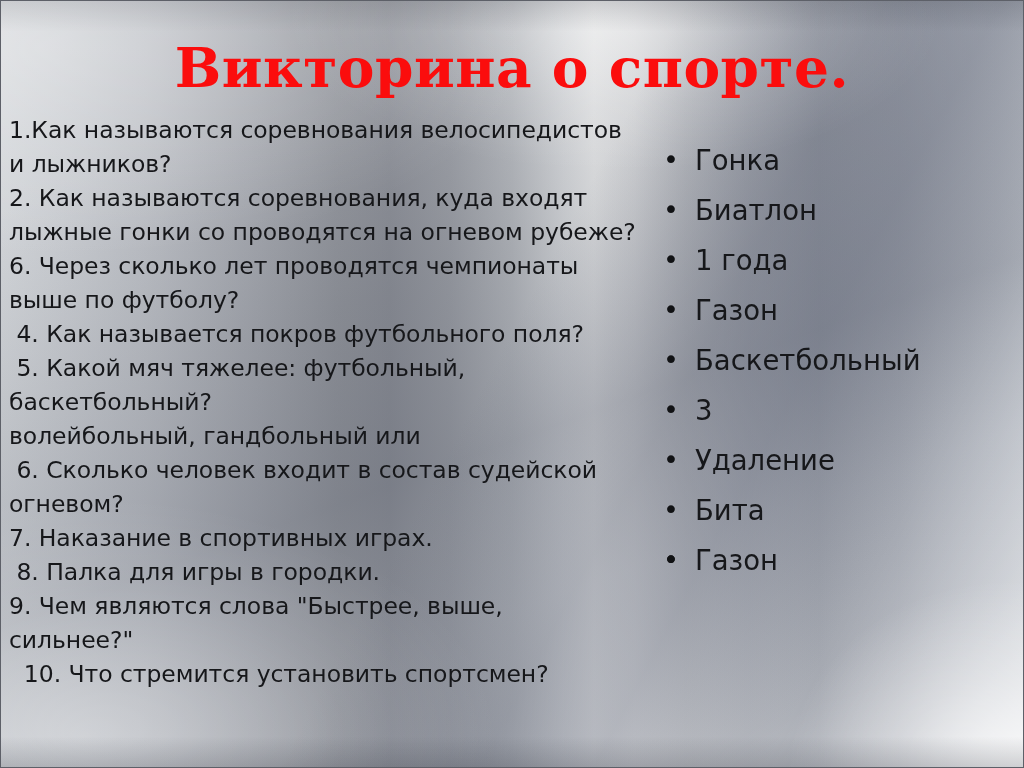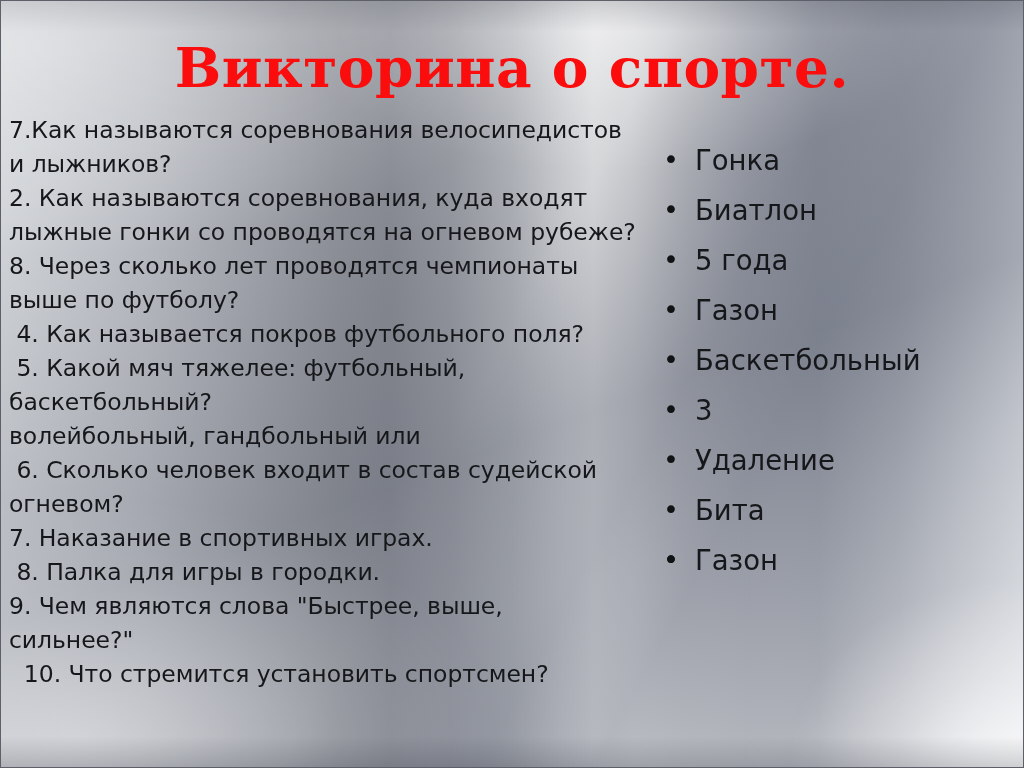--- a/index.html
+++ b/index.html
@@ -192,43 +192,43 @@
   <div class="bg-layer bg-bloom-top"></div>
   <div class="bg-layer bg-bloom-bl"></div>
   <div class="bg-layer bg-bloom-br"></div>
   <div class="bg-layer bg-vignette"></div>
 
   <div id="content">
 
     <div id="title">Викторина о спорте.</div>
 
     <div id="questions">
-        <div class="q-line">7.Как называются соревнования велосипедистов</div>
+        <div class="q-line">1.Как называются соревнования велосипедистов</div>
         <div class="q-line">и лыжников?</div>
         <div class="q-line">2. Как называются соревнования, куда входят</div>
         <div class="q-line">лыжные гонки со проводятся на огневом рубеже?</div>
-        <div class="q-line">8. Через сколько лет проводятся чемпионаты</div>
+        <div class="q-line">6. Через сколько лет проводятся чемпионаты</div>
         <div class="q-line">выше по футболу?</div>
         <div class="q-line"> 4. Как называется покров футбольного поля?</div>
         <div class="q-line"> 5. Какой мяч тяжелее: футбольный,</div>
         <div class="q-line">баскетбольный?</div>
         <div class="q-line">волейбольный, гандбольный или</div>
         <div class="q-line"> 6. Сколько человек входит в состав судейской</div>
         <div class="q-line">огневом?</div>
         <div class="q-line">7. Наказание в спортивных играх.</div>
         <div class="q-line"> 8. Палка для игры в городки.</div>
         <div class="q-line">9. Чем являются слова "Быстрее, выше,</div>
         <div class="q-line">сильнее?"</div>
         <div class="q-line">  10. Что стремится установить спортсмен?</div>
       </div>
 
     <ul id="answers">
         <li class="a-item"><span class="a-bullet">•</span><span>Гонка</span></li>
         <li class="a-item"><span class="a-bullet">•</span><span>Биатлон</span></li>
-        <li class="a-item"><span class="a-bullet">•</span><span>5 года</span></li>
+        <li class="a-item"><span class="a-bullet">•</span><span>1 года</span></li>
         <li class="a-item"><span class="a-bullet">•</span><span>Газон</span></li>
         <li class="a-item"><span class="a-bullet">•</span><span>Баскетбольный</span></li>
         <li class="a-item"><span class="a-bullet">•</span><span>3</span></li>
         <li class="a-item"><span class="a-bullet">•</span><span>Удаление</span></li>
         <li class="a-item"><span class="a-bullet">•</span><span>Бита</span></li>
         <li class="a-item"><span class="a-bullet">•</span></li>
         <li class="a-item"><span class="a-bullet">•</span><span>Газон</span></li>
       </ul>
 
   </div>

